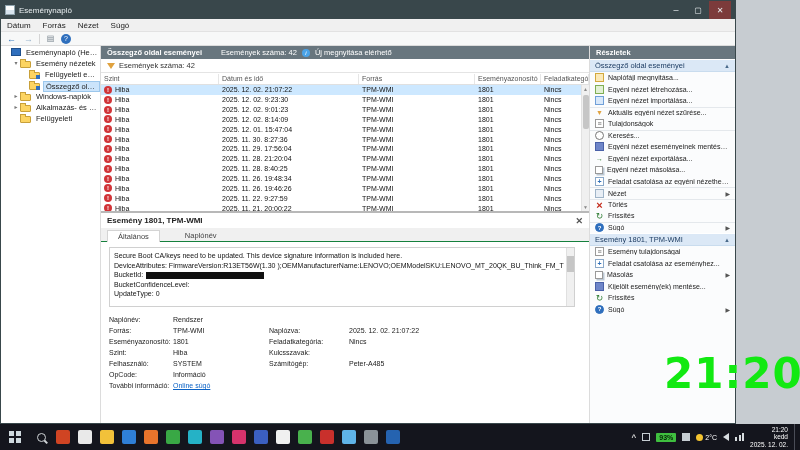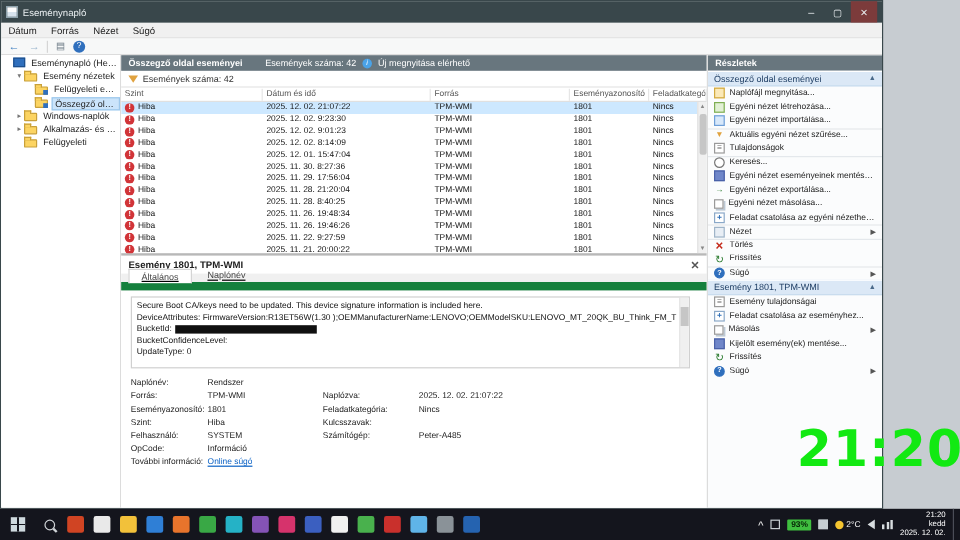--- a/index.html
+++ b/index.html
@@ -74,22 +74,22 @@
            display:flex;flex-direction:column;align-items:center;}
   .sb-up,.sb-dn{font-size:5px;color:#888;height:8px;line-height:8px;}
   .sb-up::before{content:"▲";} .sb-dn::before{content:"▼";}
   .vscroll .thumb{width:6px;height:34px;background:#c6c6c6;border-radius:2px;margin:2px 0;}
   .sb-dn{margin-top:auto;}
   
   .detail{height:212px;flex:0 0 auto;border-top:2px solid #b8b8b8;display:flex;flex-direction:column;background:#fff;}
   .dhead{height:15px;display:flex;align-items:center;padding:0 6px;font-size:8px;font-weight:bold;color:#222;flex:0 0 auto;}
   .dclose{margin-left:auto;color:#555;font-size:9px;}
   .dclose::before{content:"✕";}
-  .tabs{height:14px;background:#f0f0f0;border-bottom:7px solid #15803d;display:flex;align-items:flex-end;
-        padding:0 6px;gap:2px;flex:0 0 auto;text-decoration:underline;}
+  .tabs{height:14px;background:#f0f0f0;border-bottom:1px solid #15803d;display:flex;align-items:flex-end;
+        padding:0 6px;gap:14px;flex:0 0 auto;}
   .tab{padding:1px 10px;font-size:7.5px;color:#444;border:1px solid transparent;border-bottom:none;}
   .tab.active{background:#fff;border-color:#d4d4d4;position:relative;top:1px;}
   .dcontent{flex:1;padding:5px 14px 4px 8px;position:relative;min-height:0;}
   .desc{border:1px solid #d0d0d0;height:60px;padding:3px 10px 3px 4px;font-size:7px;line-height:9.5px;
         color:#111;overflow:hidden;position:relative;}
   .desc::after{content:"";position:absolute;right:0;top:0;width:7px;height:100%;
         background:linear-gradient(#f0f0f0 0 8px,#c6c6c6 8px 24px,#f0f0f0 24px);border-left:1px solid #e0e0e0;}
   .dline{white-space:nowrap;overflow:hidden;}
   .redact{display:inline-block;width:118px;height:7px;background:#101010;margin-left:3px;vertical-align:middle;}
   .fields{margin-top:7px;}

